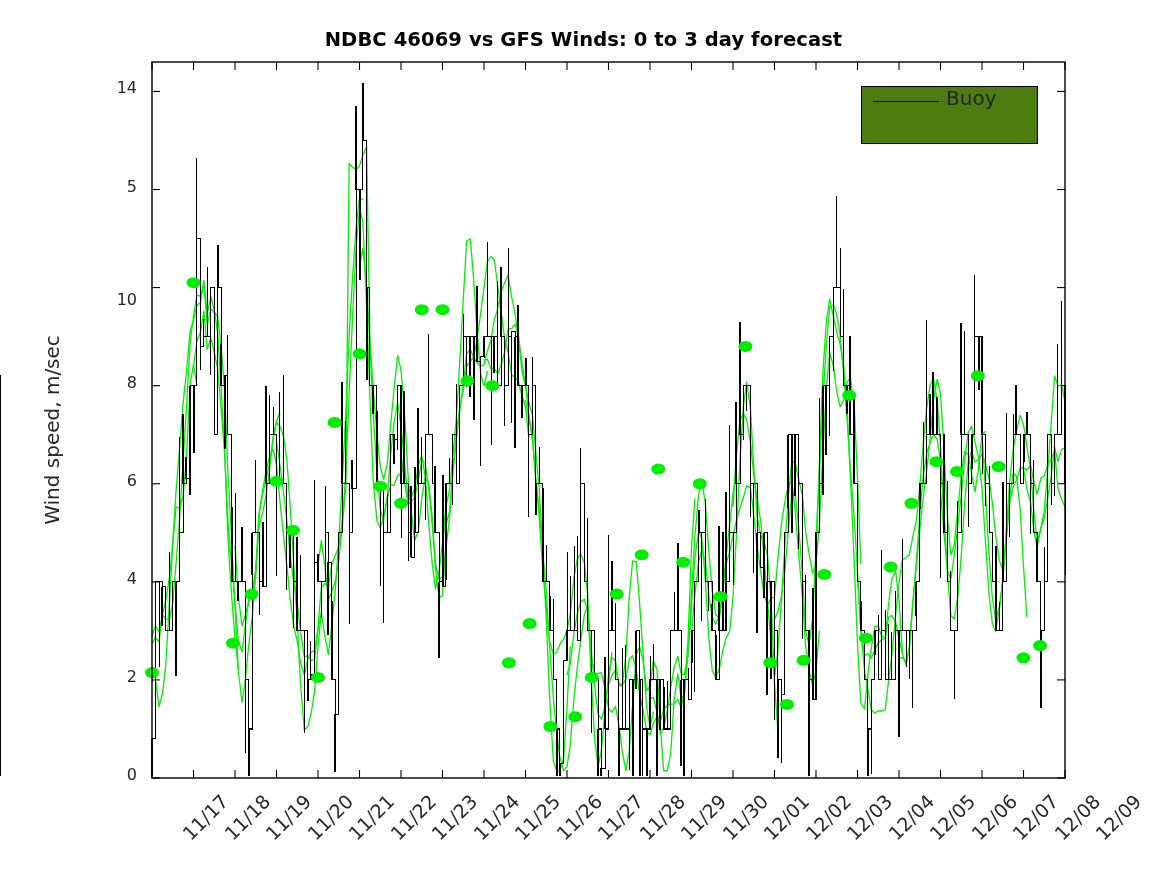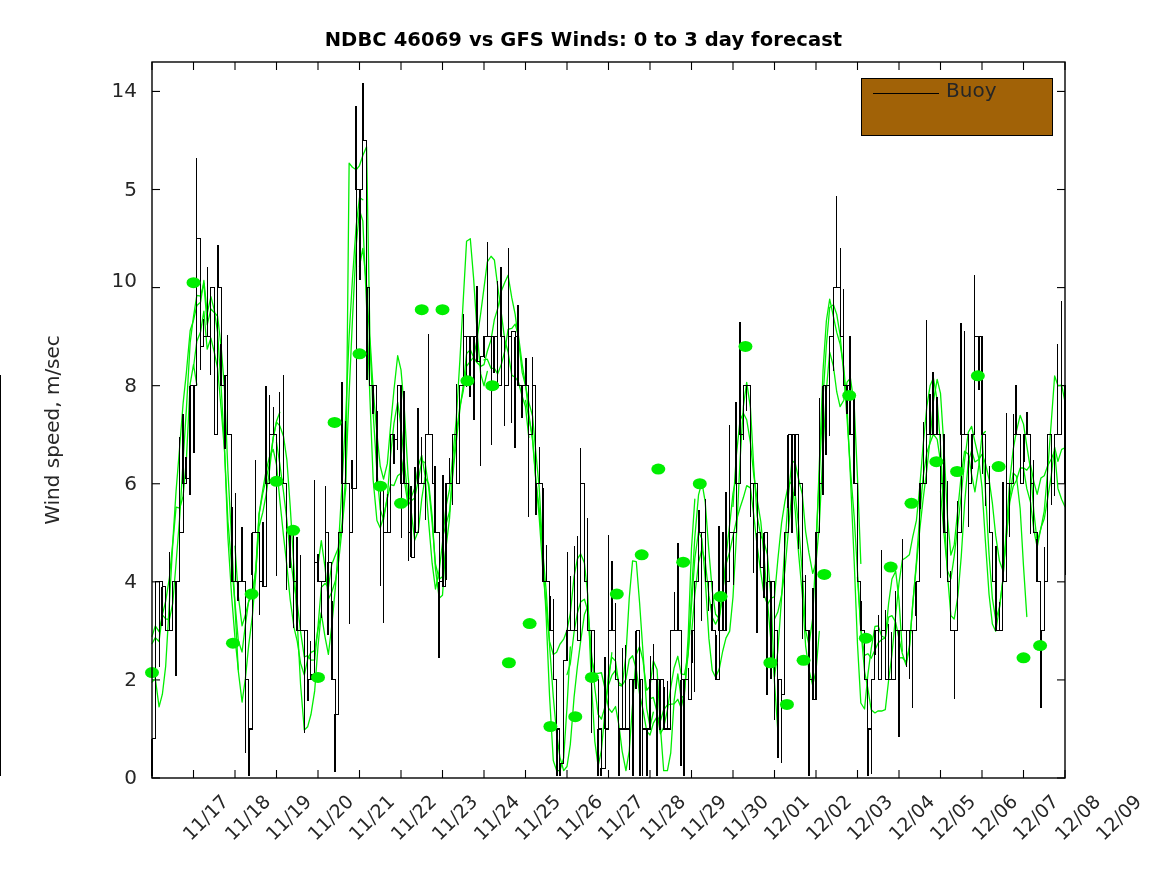--- a/index.html
+++ b/index.html
@@ -9,28 +9,28 @@
     position:absolute;left:0;top:28px;width:1167px;text-align:center;
     font-family:"DejaVu Sans",sans-serif;font-weight:bold;font-size:19.5px;color:#000;
     letter-spacing:.1px;
   }
   #ylabel{
     position:absolute;left:-228px;top:418px;width:560px;text-align:center;
     transform:rotate(-90deg);transform-origin:center center;
     font-size:20px;color:#262626;
   }
   #plotsvg{position:absolute;left:0;top:0;}
-  .ytick-lab{position:absolute;font-size:20px;color:#262626;text-align:right;width:60px;}
+  .ytick-lab{position:absolute;font-size:16px;color:#262626;text-align:right;width:60px;}
   .xtick-lab{
     position:absolute;font-size:19px;color:#262626;white-space:nowrap;
     transform:rotate(-45deg);transform-origin:right top;text-align:right;
   }
   #legend{
-    position:absolute;left:861px;top:78px;width:192px;height:58px;
-    background:#a16207;border:1.1px solid #000;box-sizing:border-box;
+    position:absolute;left:861px;top:86px;width:177px;height:58px;
+    background:#4d7c0f;border:1.1px solid #000;box-sizing:border-box;
   }
   .leg-row{position:absolute;left:0;width:168px;height:29px;}
   .leg-line{position:absolute;left:11px;top:14px;width:66px;height:0;border-top-width:1.6px;border-top-style:solid;}
   .leg-txt{position:absolute;left:84px;top:-1px;font-size:20px;color:#262626;}
 </style>
 </head>
 <body>
 
 <div id="fig">
 
@@ -460,21 +460,21 @@
         <rect x="152" y="62" width="913" height="716" fill="none" stroke="#000" stroke-width="1.4"></rect>
       </g>
   </svg>
 
   <div id="yticklabels">
       <div class="ytick-lab" style="left: 77px; top: 765px;">0</div>
       <div class="ytick-lab" style="left: 77px; top: 666.918px;">2</div>
       <div class="ytick-lab" style="left: 77px; top: 568.836px;">4</div>
       <div class="ytick-lab" style="left: 77px; top: 470.753px;">6</div>
       <div class="ytick-lab" style="left: 77px; top: 372.671px;">8</div>
-      <div class="ytick-lab" style="left: 77px; top: 268px;">10</div>
+      <div class="ytick-lab" style="left: 77px; top: 290px;">10</div>
       <div class="ytick-lab" style="left: 77px; top: 176.507px;">5</div>
       <div class="ytick-lab" style="left: 77px; top: 78.4247px;">14</div>
     </div>
   <div id="xticklabels">
       <div class="xtick-lab" style="left: 162px; top: 790px;">11/17</div>
       <div class="xtick-lab" style="left: 203.5px; top: 790px;">11/18</div>
       <div class="xtick-lab" style="left: 245px; top: 790px;">11/19</div>
       <div class="xtick-lab" style="left: 286.5px; top: 790px;">11/20</div>
       <div class="xtick-lab" style="left: 328px; top: 790px;">11/21</div>
       <div class="xtick-lab" style="left: 369.5px; top: 790px;">11/22</div>

